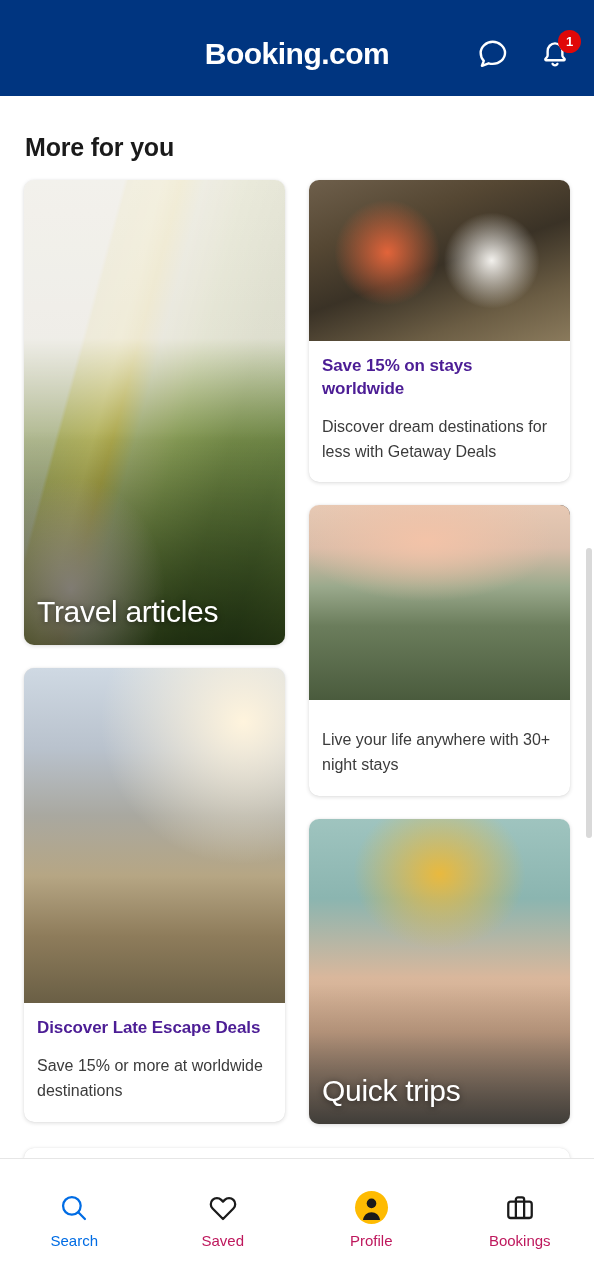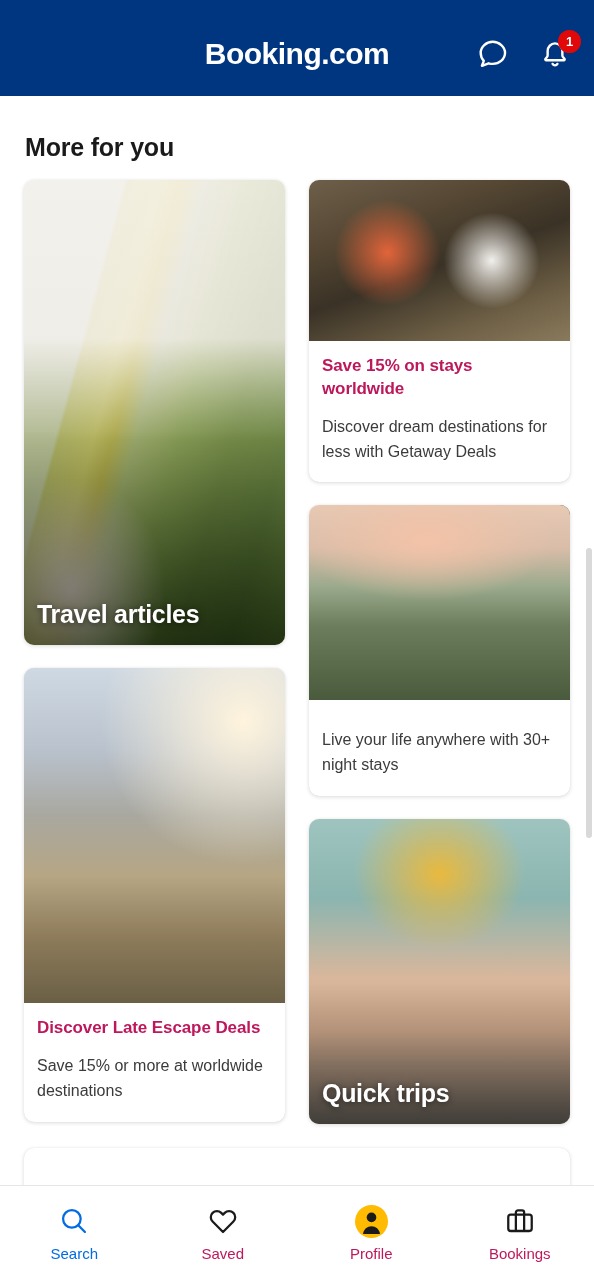--- a/index.html
+++ b/index.html
@@ -87,39 +87,39 @@
     width:100%;
     display:block;
     position:relative;
     background-size:cover;
     background-position:center;
   }
   .card-body { padding:14px 13px 18px 13px; }
   .card-title {
     font-size:17px;
     font-weight:bold;
-    color:#be185d;
+    color:#4c1d95;
     line-height:1.35;
     letter-spacing:-0.1px;
   }
   .card-sub {
     margin-top:14px;
     font-size:16px;
     color:#3b3b3b;
     line-height:1.55;
   }
 
   
   .card.overlay .overlay-title {
     position:absolute;
     left:13px;
     bottom:16px;
     color:#ffffff;
-    font-size:25px;
-    font-weight:bold;
+    font-size:30px;
+    font-weight:normal;
     text-shadow:0 1px 6px rgba(0,0,0,0.55);
     letter-spacing:-0.3px;
   }
   .card.overlay .scrim {
     position:absolute; left:0; right:0; bottom:0; height:46%;
     background:linear-gradient(to top, rgba(0,0,0,0.42), rgba(0,0,0,0));
   }
 
   
   .ph-van {
@@ -176,21 +176,21 @@
     width:6px;
     height:290px;
     border-radius:3px;
     background:#d9d9d9;
   }
 
   
   .bottom-nav {
     position:absolute;
     left:0; right:0; bottom:0;
-    height:95px;
+    height:122px;
     background:#ffffff;
     border-top:1px solid #e6e6e6;
     display:flex;
     align-items:center;
   }
   .nav-item {
     flex:1 1 0;
     display:flex;
     flex-direction:column;
     align-items:center;

